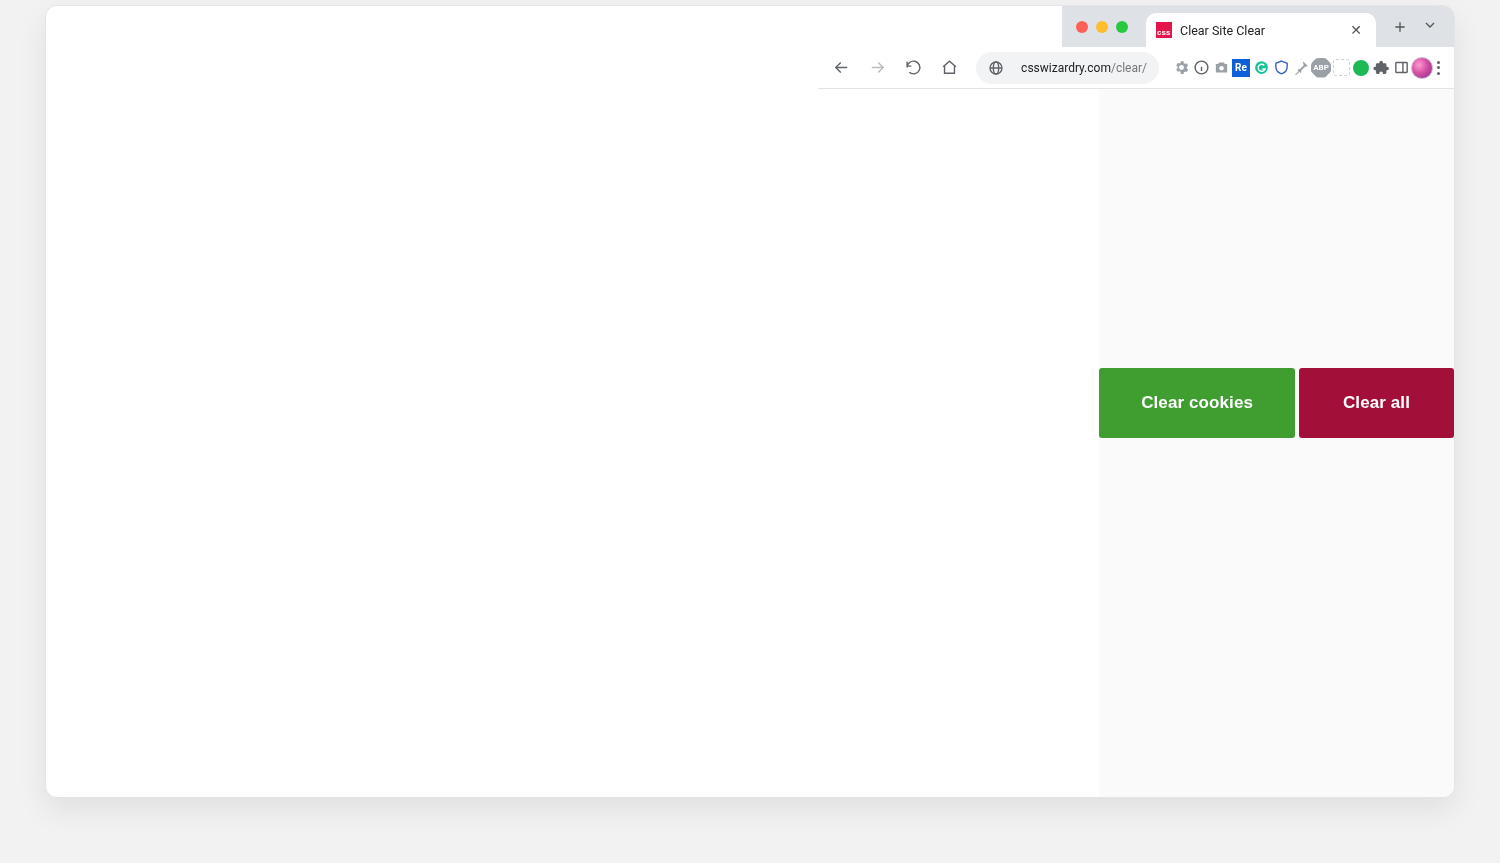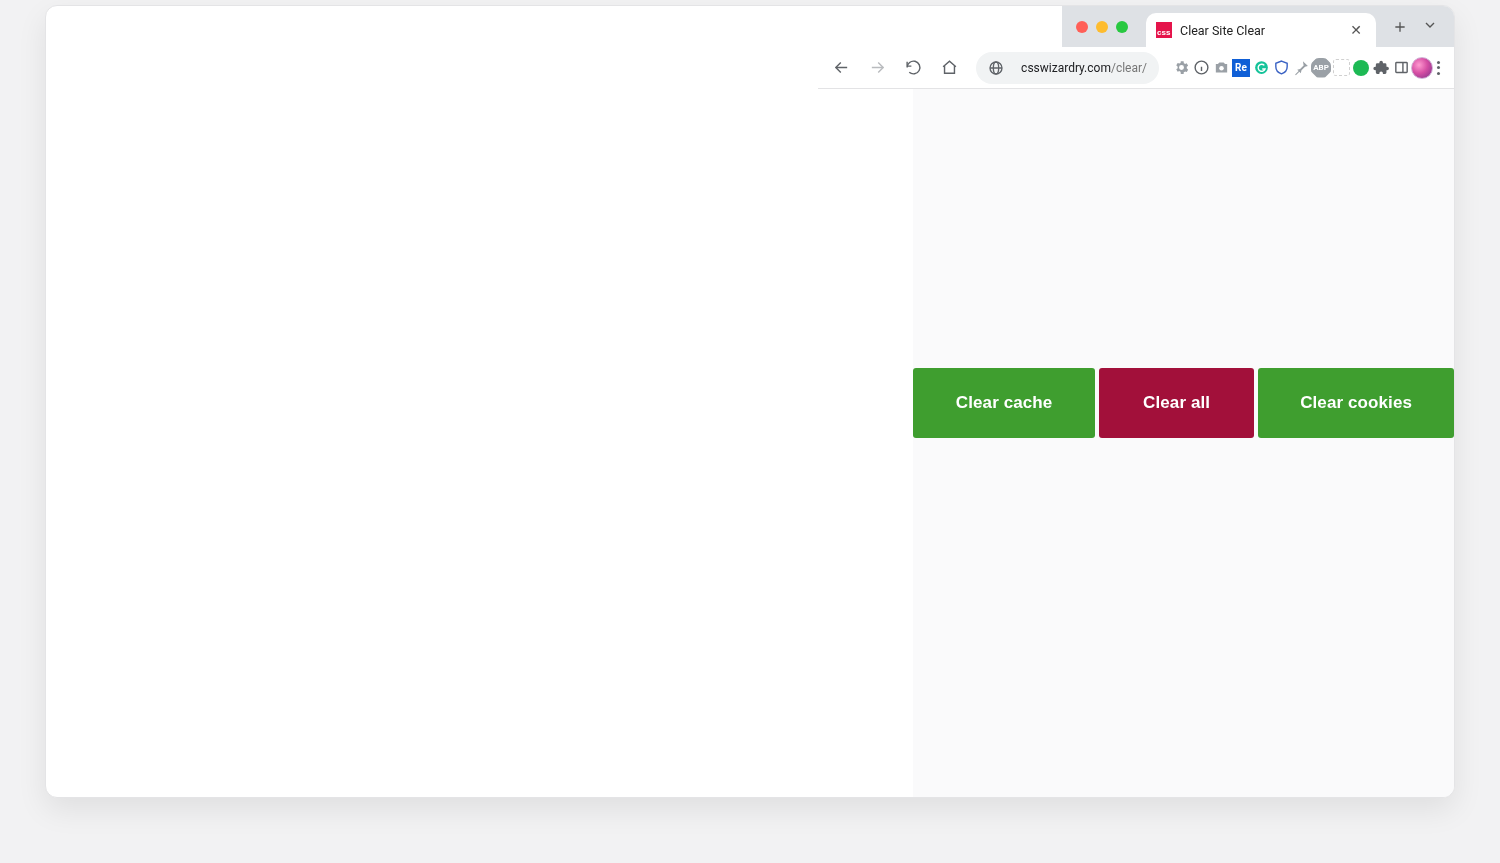--- a/index.html
+++ b/index.html
@@ -296,19 +296,18 @@
       <div class="kebab">
         <span></span>
           <span></span>
           <span></span>
       </div>
     </div>
   </div>
 
   <div class="viewport">
     <div class="button-row">
-      <button class="action-btn btn-green">Clear cache</button>
+      <button class="action-btn btn-green">Clear cookies</button>
       <button class="action-btn btn-red">Clear all</button>
-      <button class="action-btn btn-green">Clear cookies</button>
     </div>
   </div>
 
 </div>
 
 </body></html>

